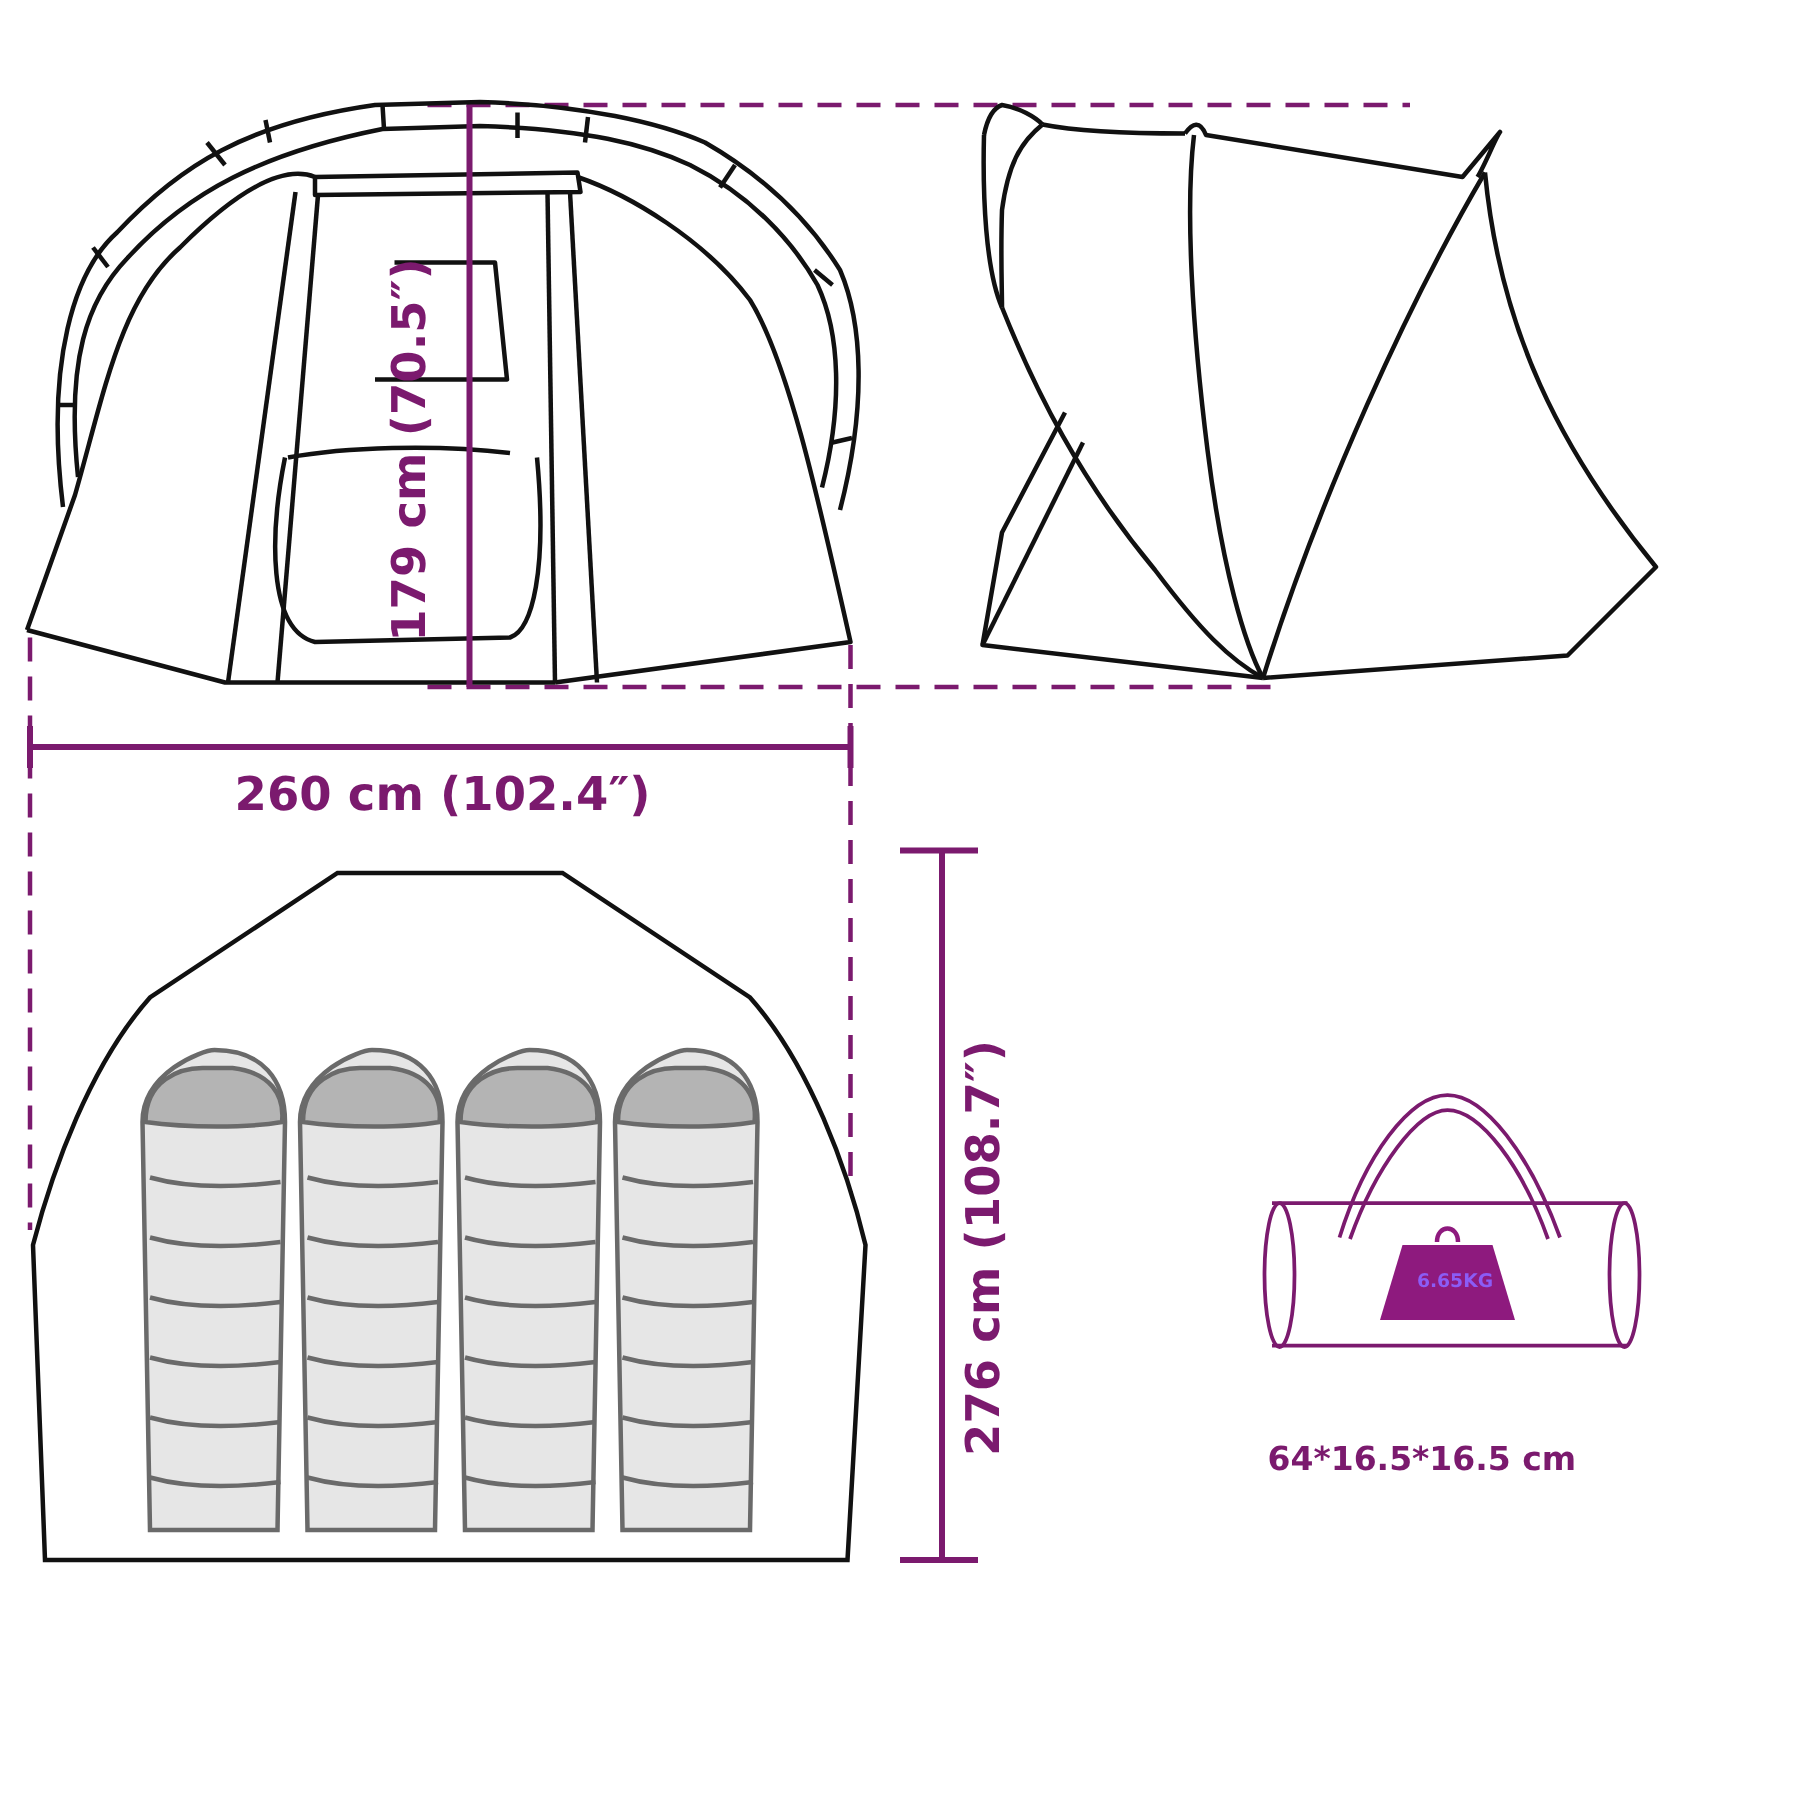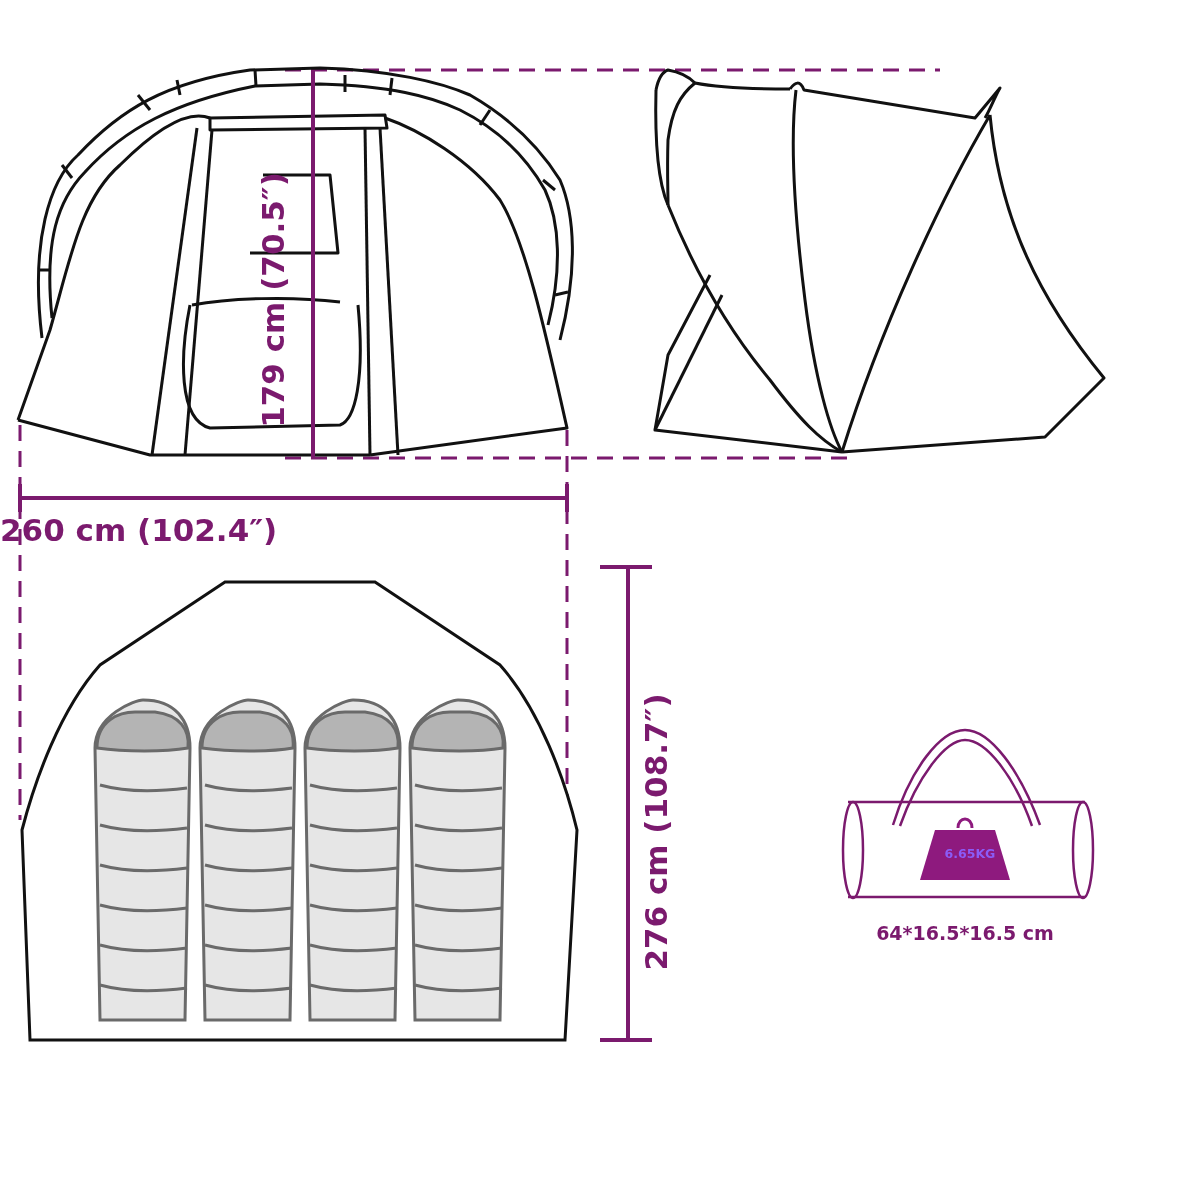--- a/index.html
+++ b/index.html
@@ -1,22 +1,22 @@
 <!DOCTYPE html>
 <html><head>
 <meta charset="utf-8">
 <style>
   html,body{margin:0;padding:0;background:#ffffff;}
   body{width:1200px;height:1200px;overflow:hidden;position:relative;font-family:"DejaVu Sans","Liberation Sans",sans-serif;}
   svg{position:absolute;left:0;top:0;}
   .lbl{position:absolute;color:#7b1a6e;font-weight:bold;font-family:"DejaVu Sans","Liberation Sans",sans-serif;white-space:nowrap;}
-  #w-label{left:0;top:512px;width:590px;text-align:left;font-size:31px;}
+  #w-label{left:0;top:512px;width:590px;text-align:center;font-size:31px;}
   #h-label{left:273px;top:300px;font-size:31px;transform:translate(-50%,-50%) rotate(-90deg);transform-origin:center;}
   #d-label{left:656px;top:832px;font-size:31px;transform:translate(-50%,-50%) rotate(-90deg);transform-origin:center;}
-  #bag-dims{left:845px;top:922px;width:240px;text-align:center;font-size:19px;}
+  #bag-dims{left:845px;top:961px;width:240px;font-size:22px;}
   #bag-weight{left:928px;top:846px;width:84px;text-align:center;font-size:12.5px;color:#8b5cf6;}
 </style>
 </head>
 <body>
 
 <svg width="1200" height="1200" viewBox="0 0 1200 1200" xmlns="http://www.w3.org/2000/svg">
 
   <g stroke="#7b1a6e" stroke-width="3" stroke-dasharray="16,10" fill="none">
     <line x1="285" y1="70" x2="940" y2="70"></line>
     <line x1="285" y1="458" x2="850" y2="458"></line>

